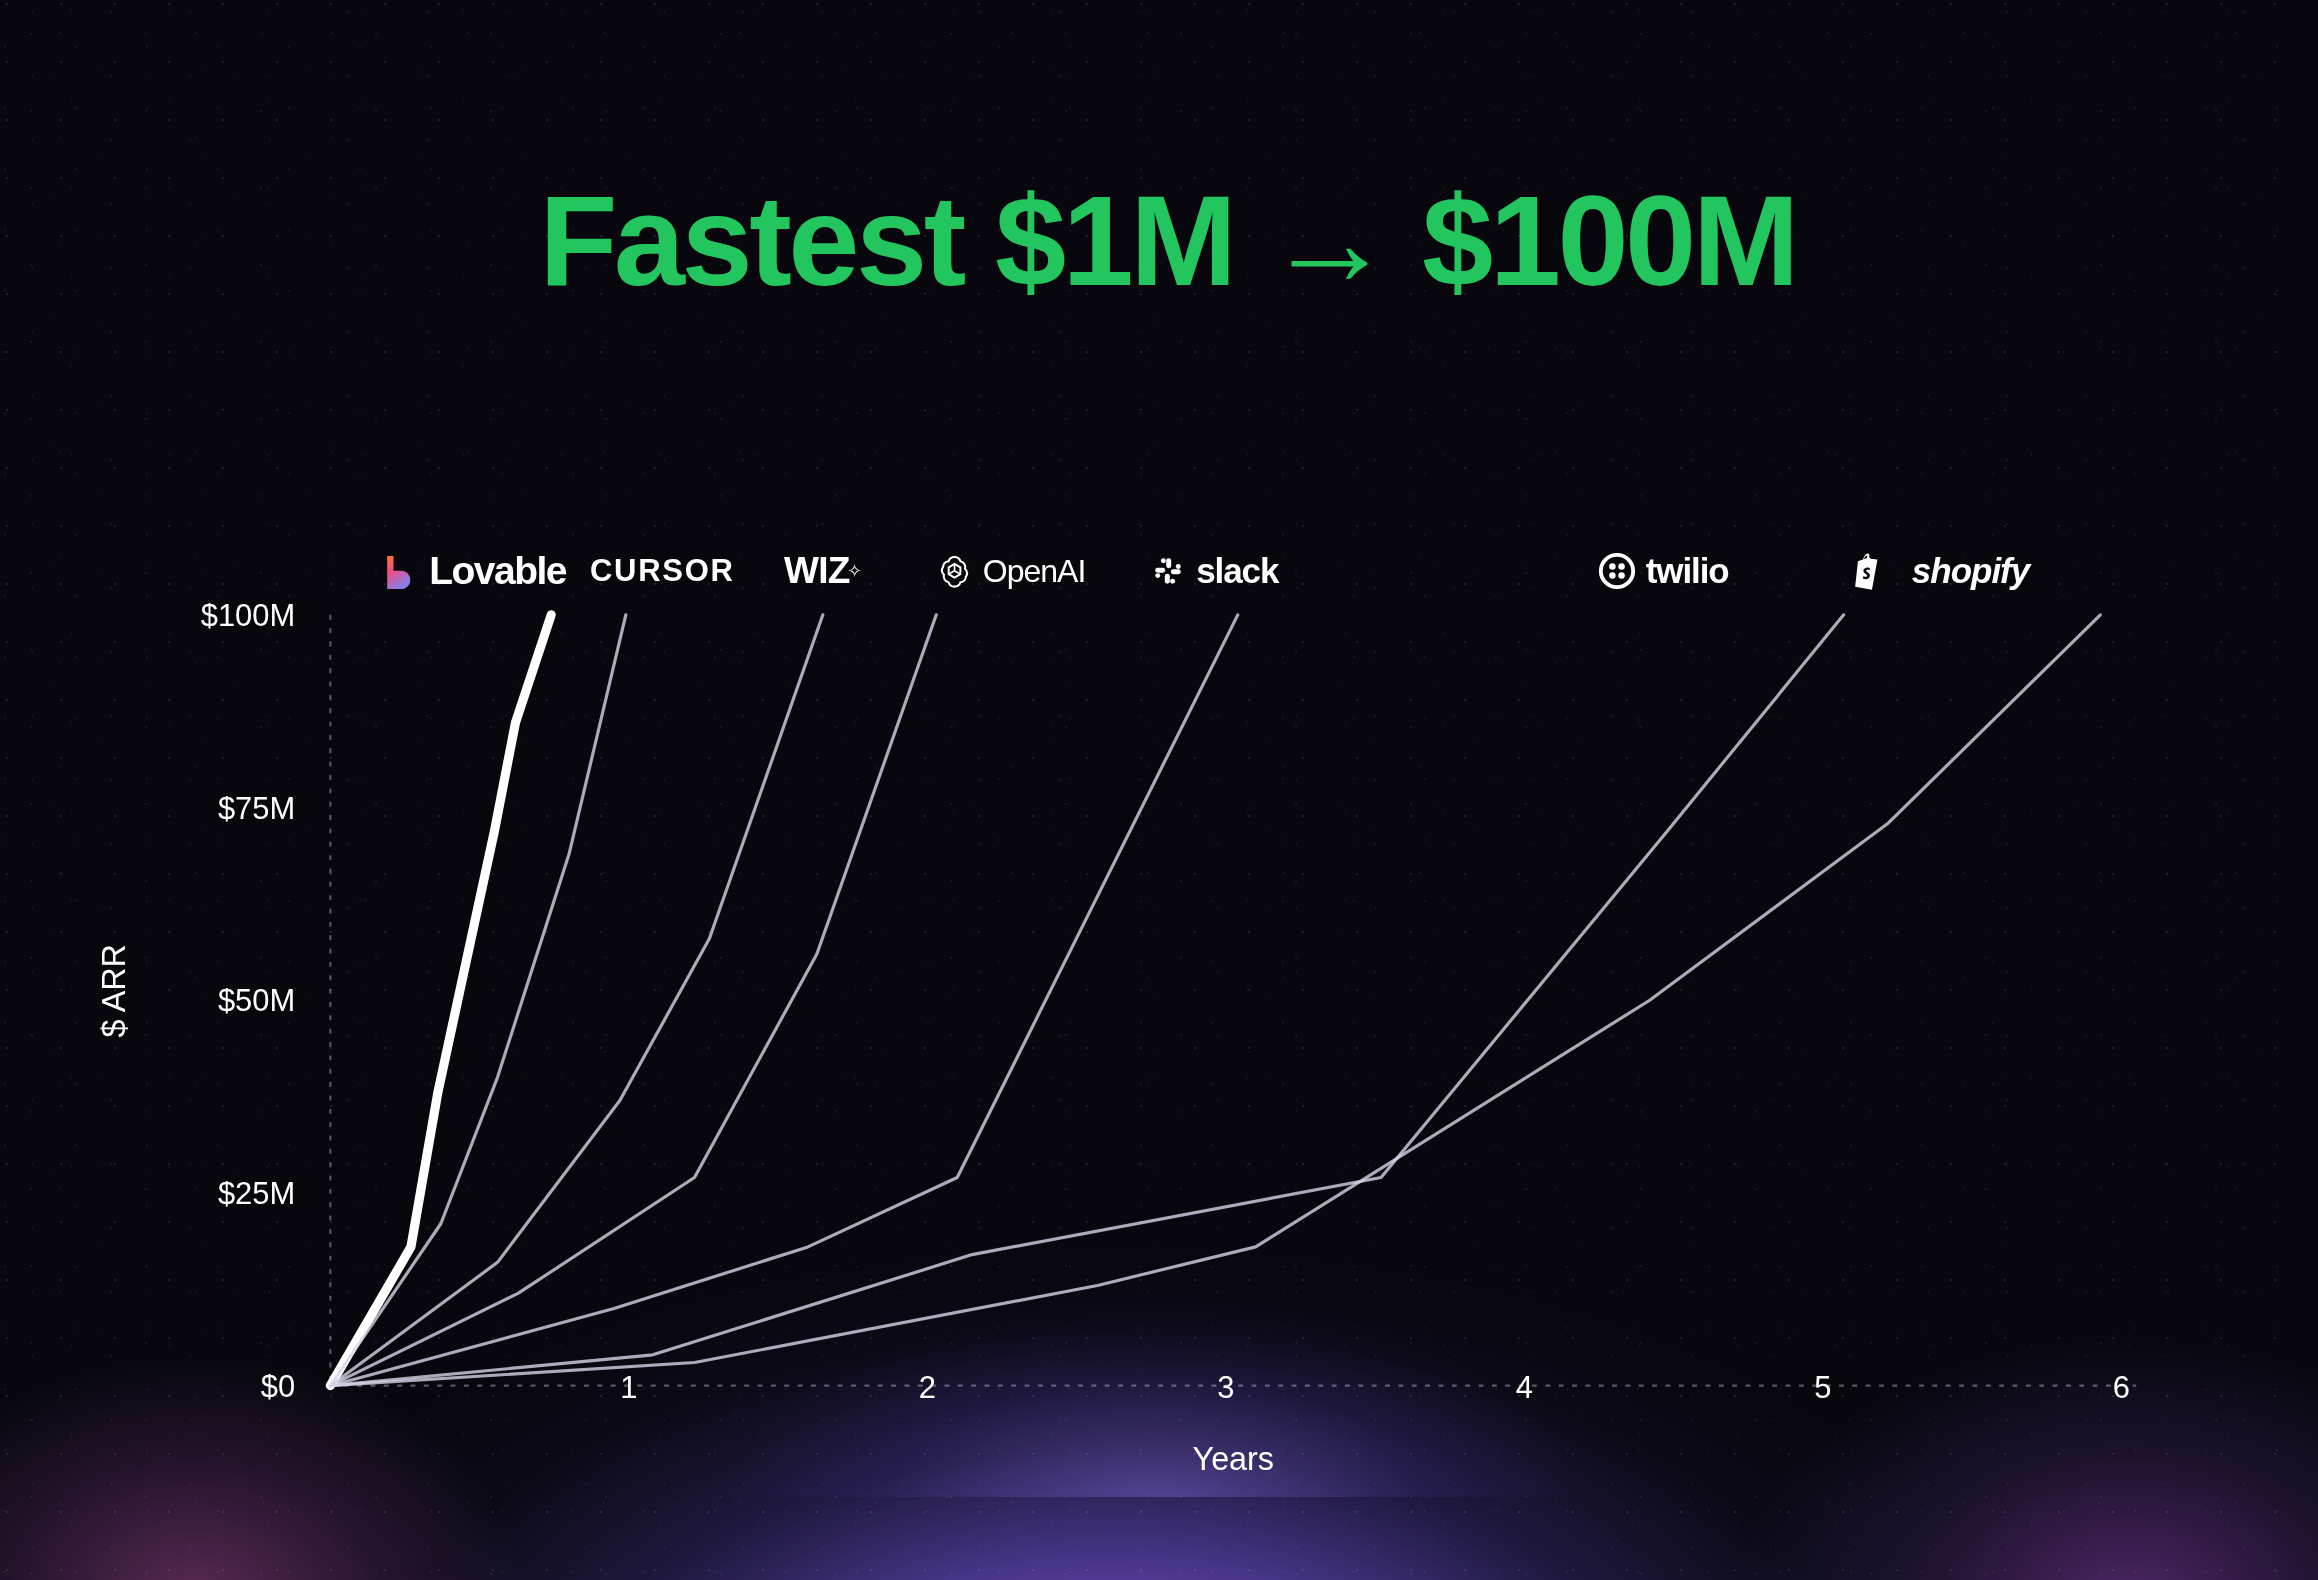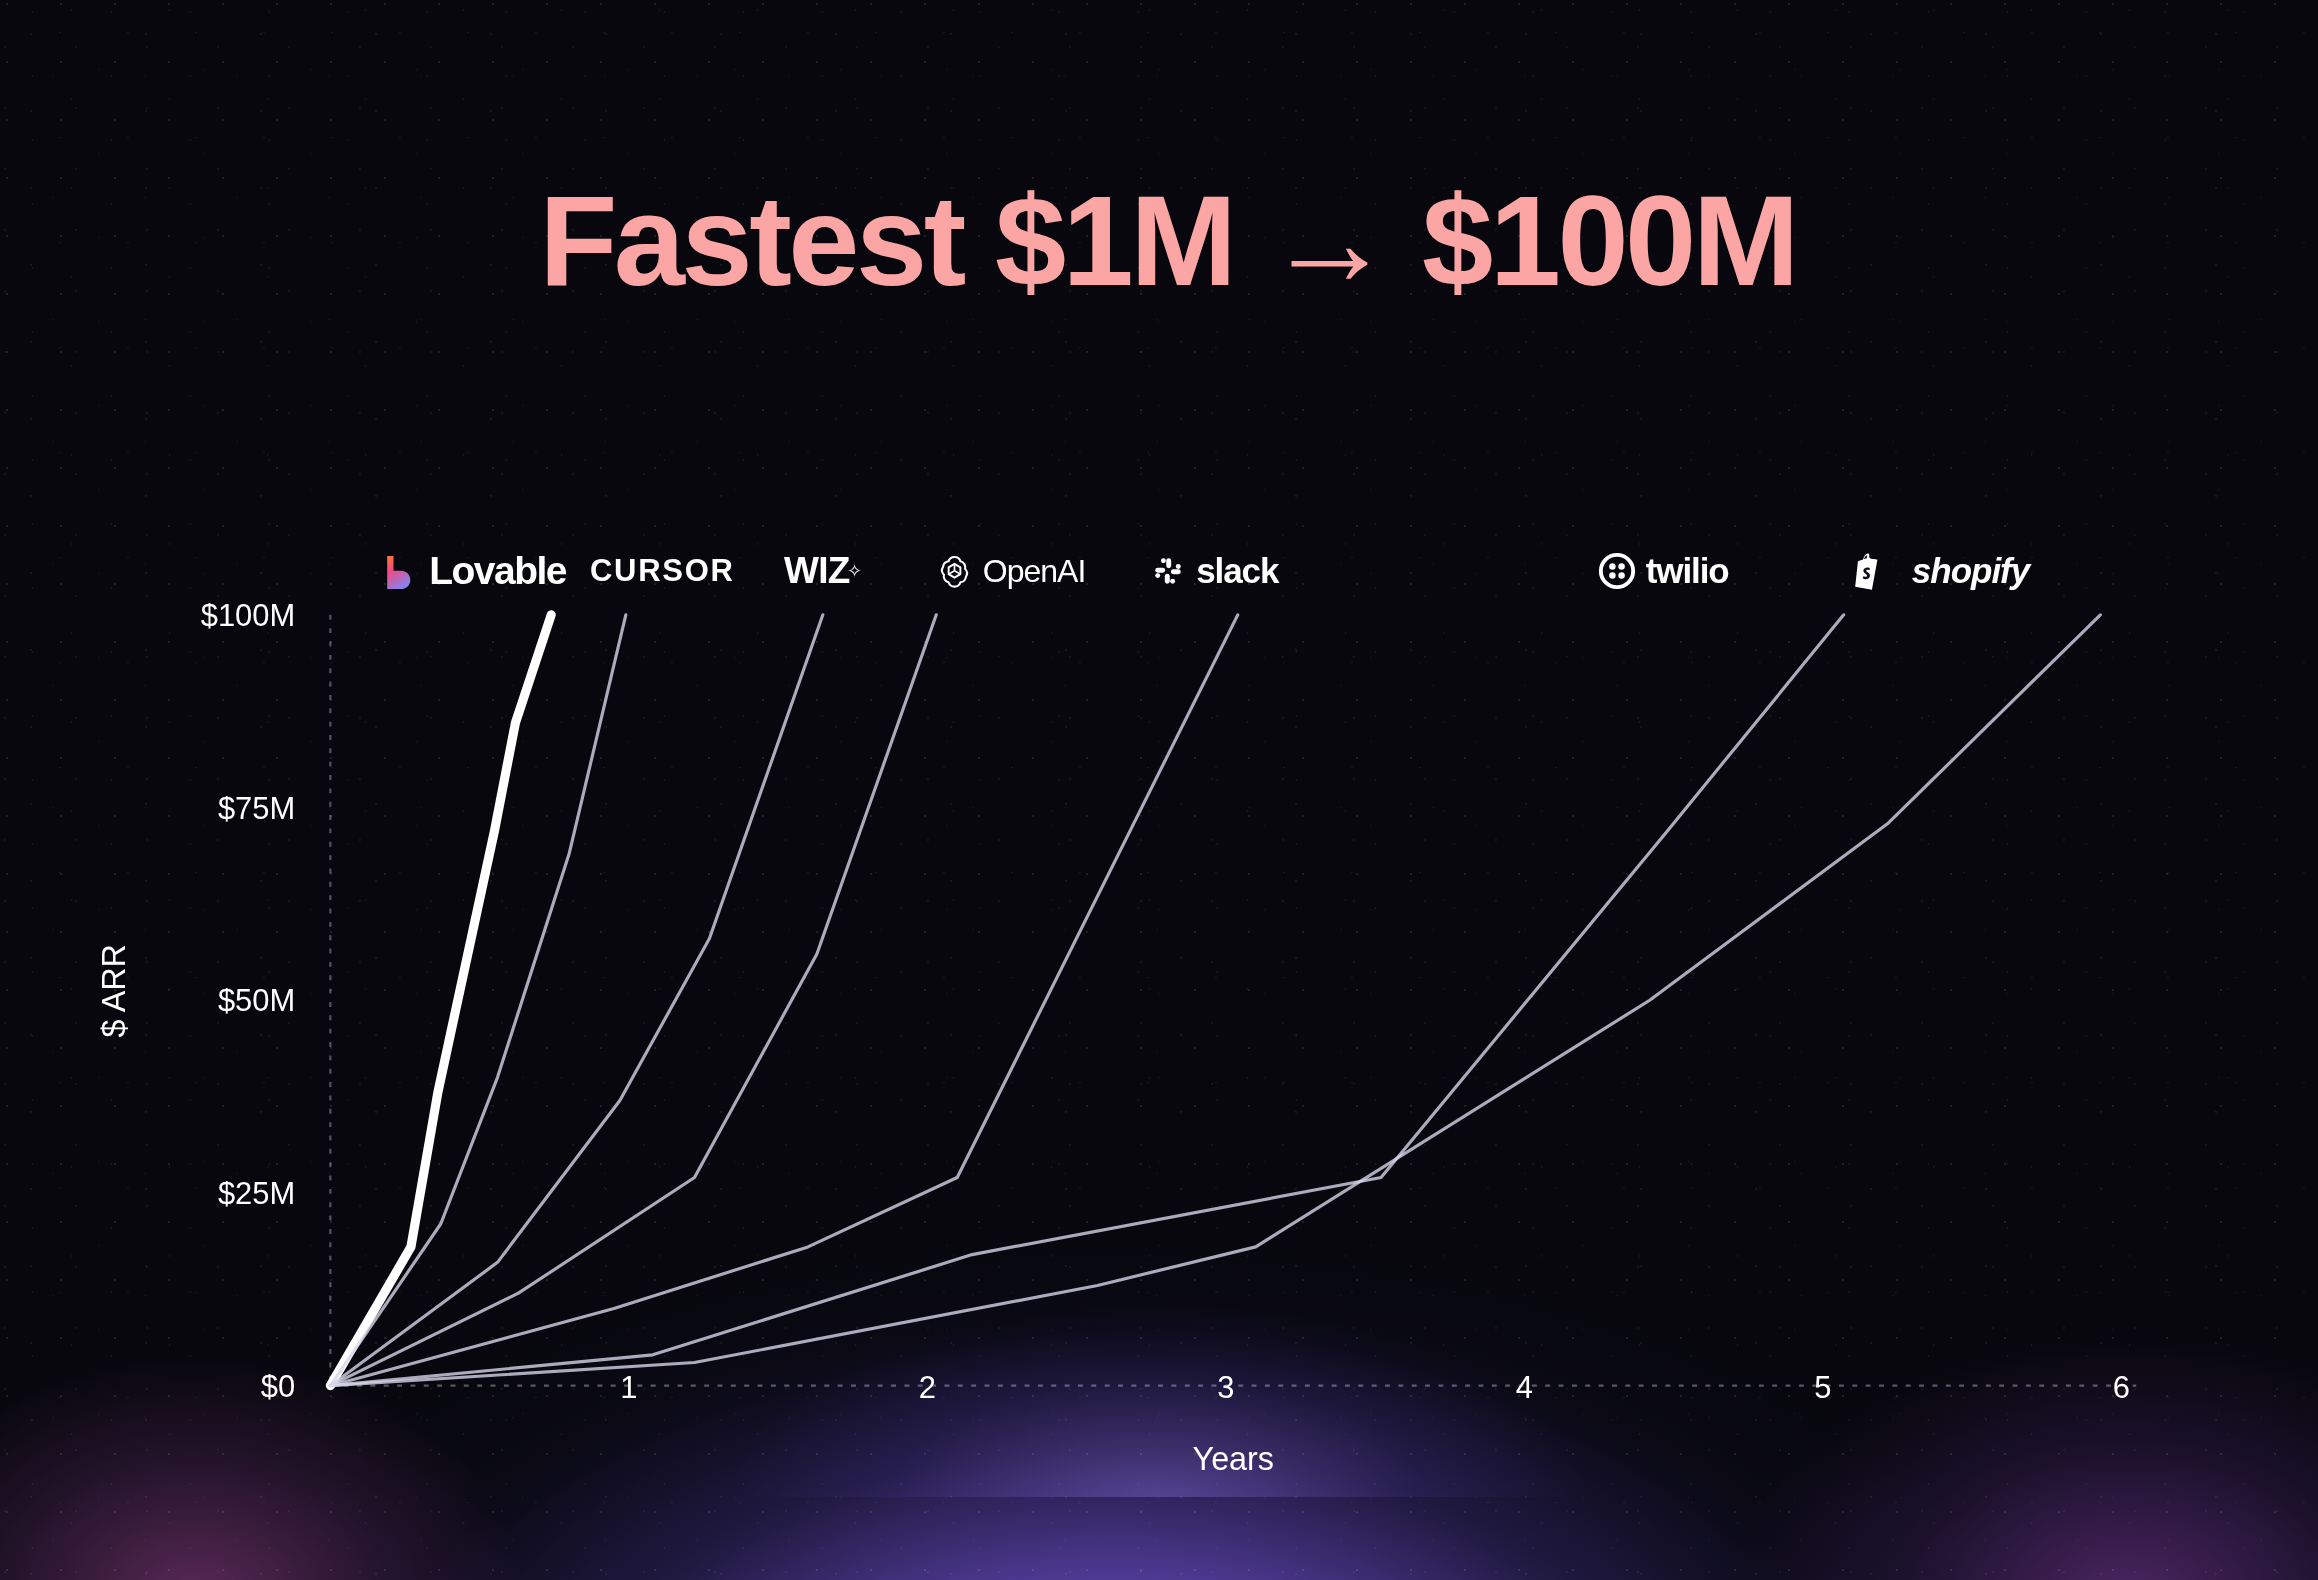--- a/index.html
+++ b/index.html
@@ -50,21 +50,21 @@
       radial-gradient(circle at 58% 62%, rgba(210,190,255,.18) 0 0.7px, transparent 1.1px),
       radial-gradient(circle at 7%  77%, rgba(255,255,255,.14) 0 0.7px, transparent 1.1px),
       radial-gradient(circle at 93% 83%, rgba(220,220,255,.14) 0 0.7px, transparent 1.1px);
     background-size: 54px 58px, 79px 64px, 98px 89px, 68px 105px, 115px 77px, 92px 122px, 71px 61px, 106px 84px;
   }
   
   .title {
     position:absolute;
     top:177px; left:16px; right:0;
     text-align:center;
-    color:#fca5a5;
+    color:#22c55e;
     font-size:128px;
     font-weight:700;
     letter-spacing:-3.5px;
     line-height:1;
     white-space:nowrap;
     z-index:6;
   }
   
   .logo-row {
     position:absolute;

